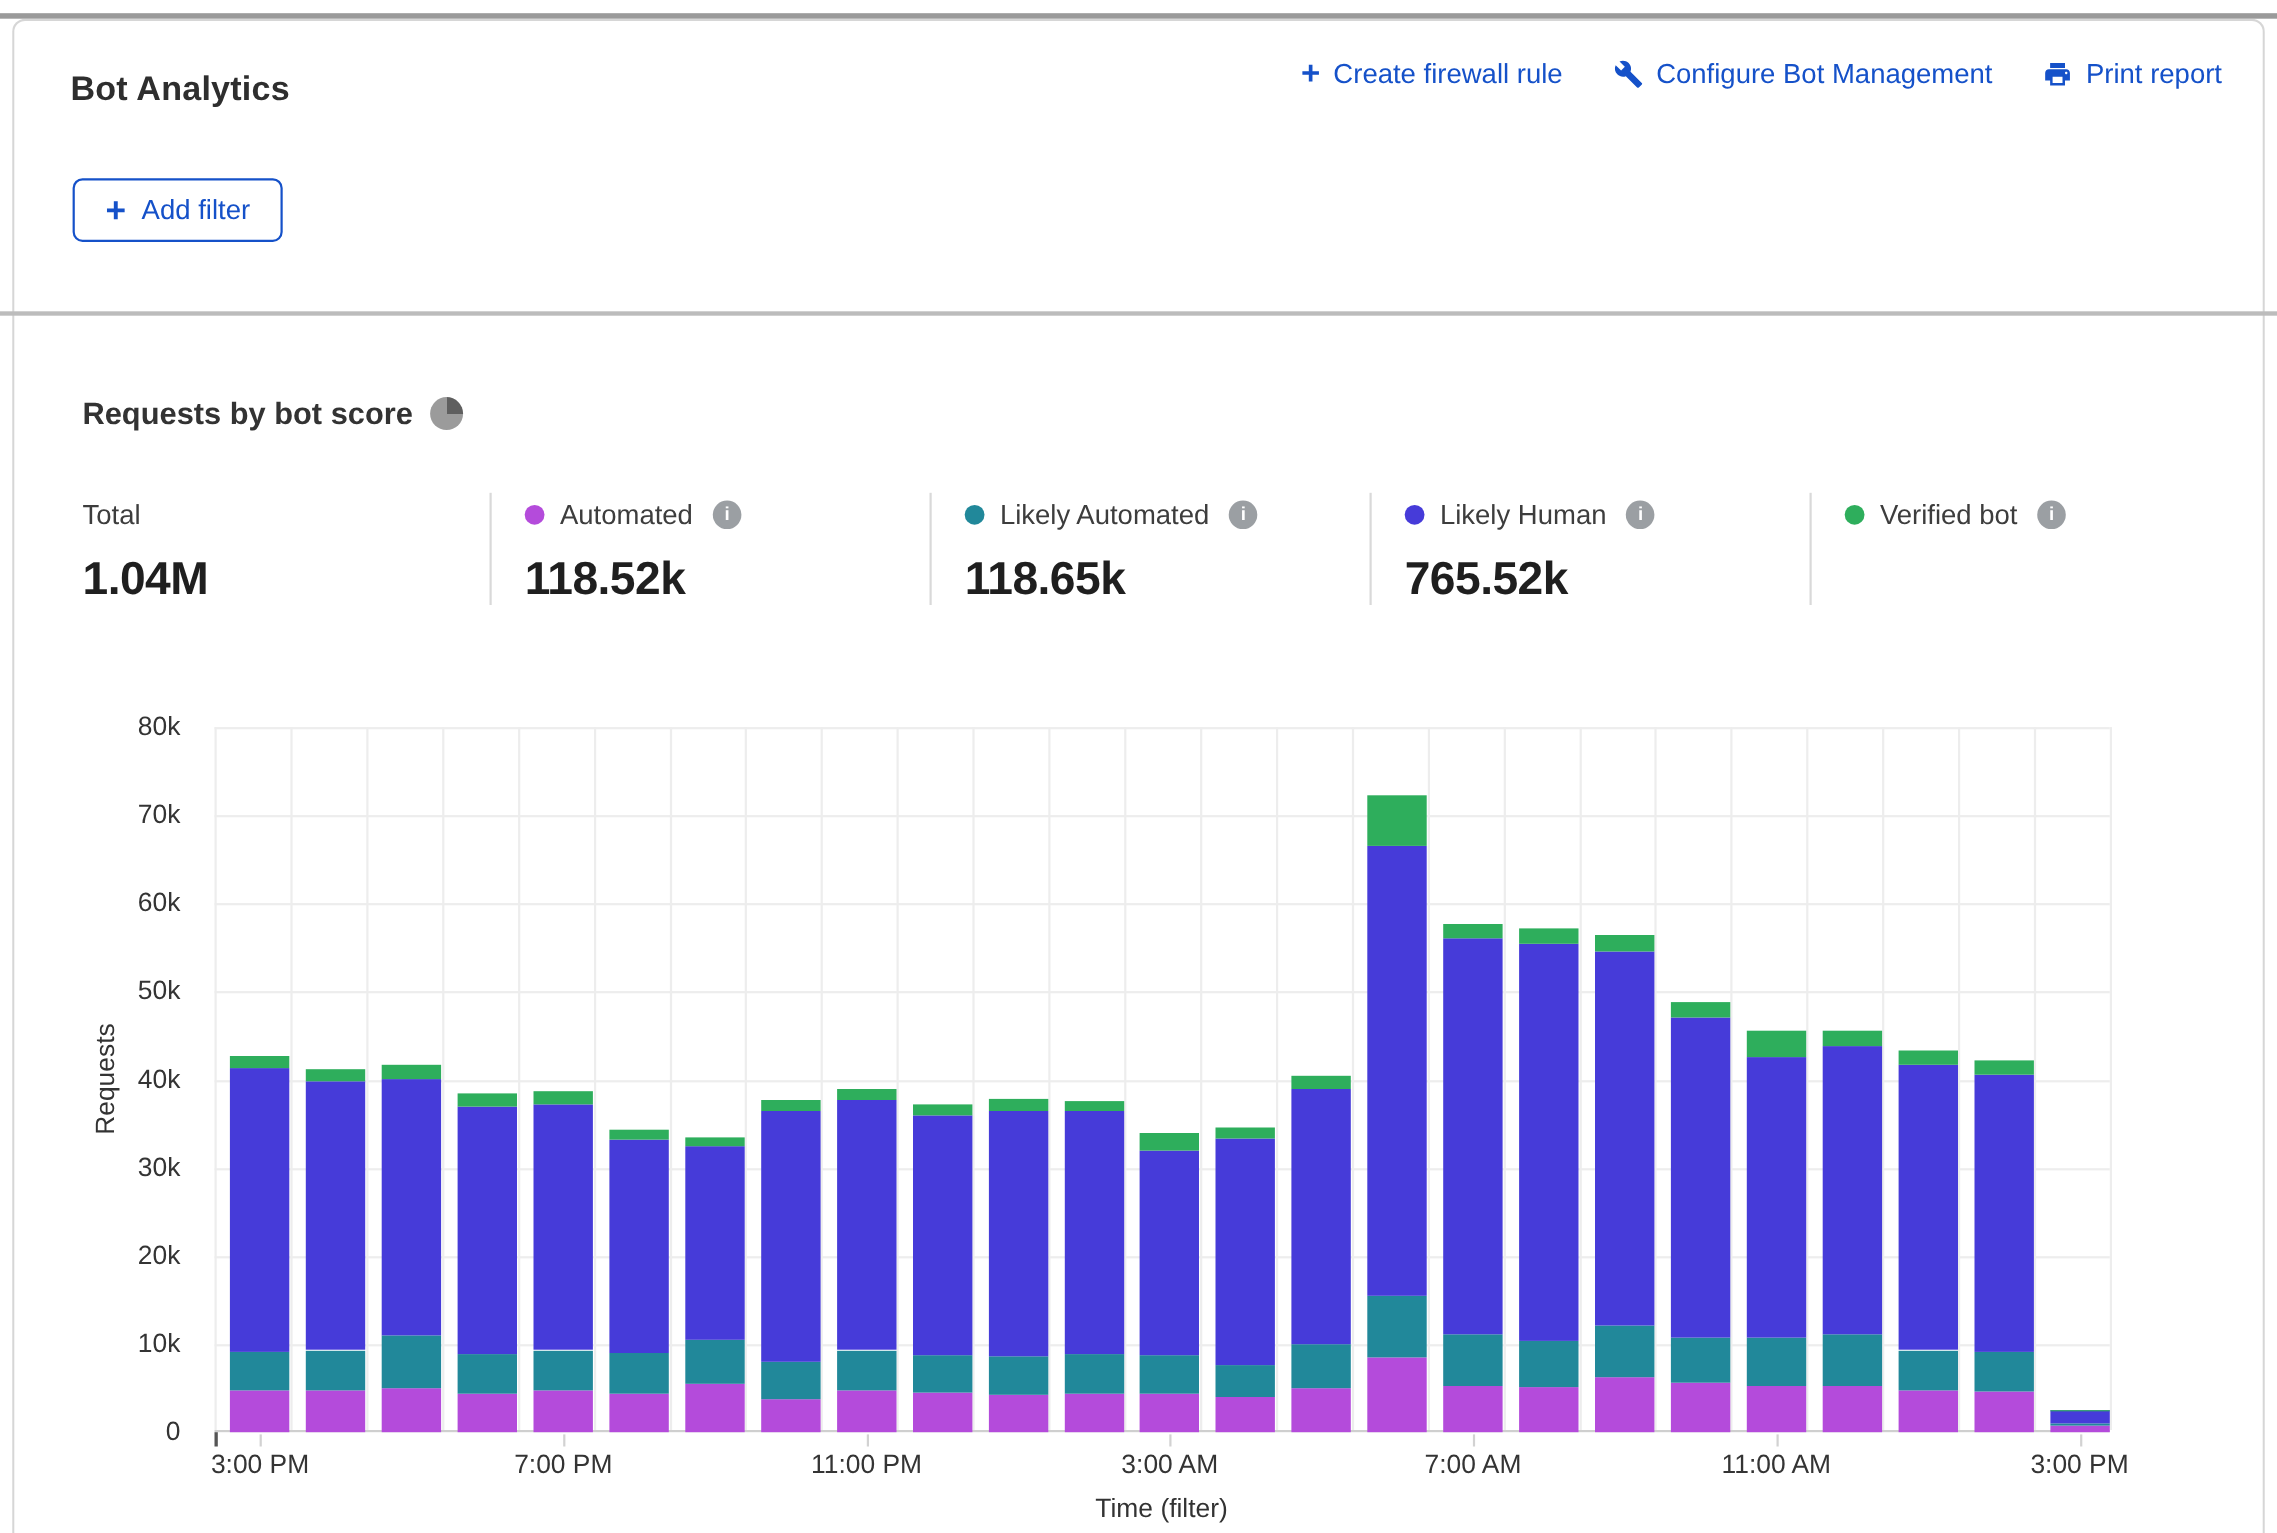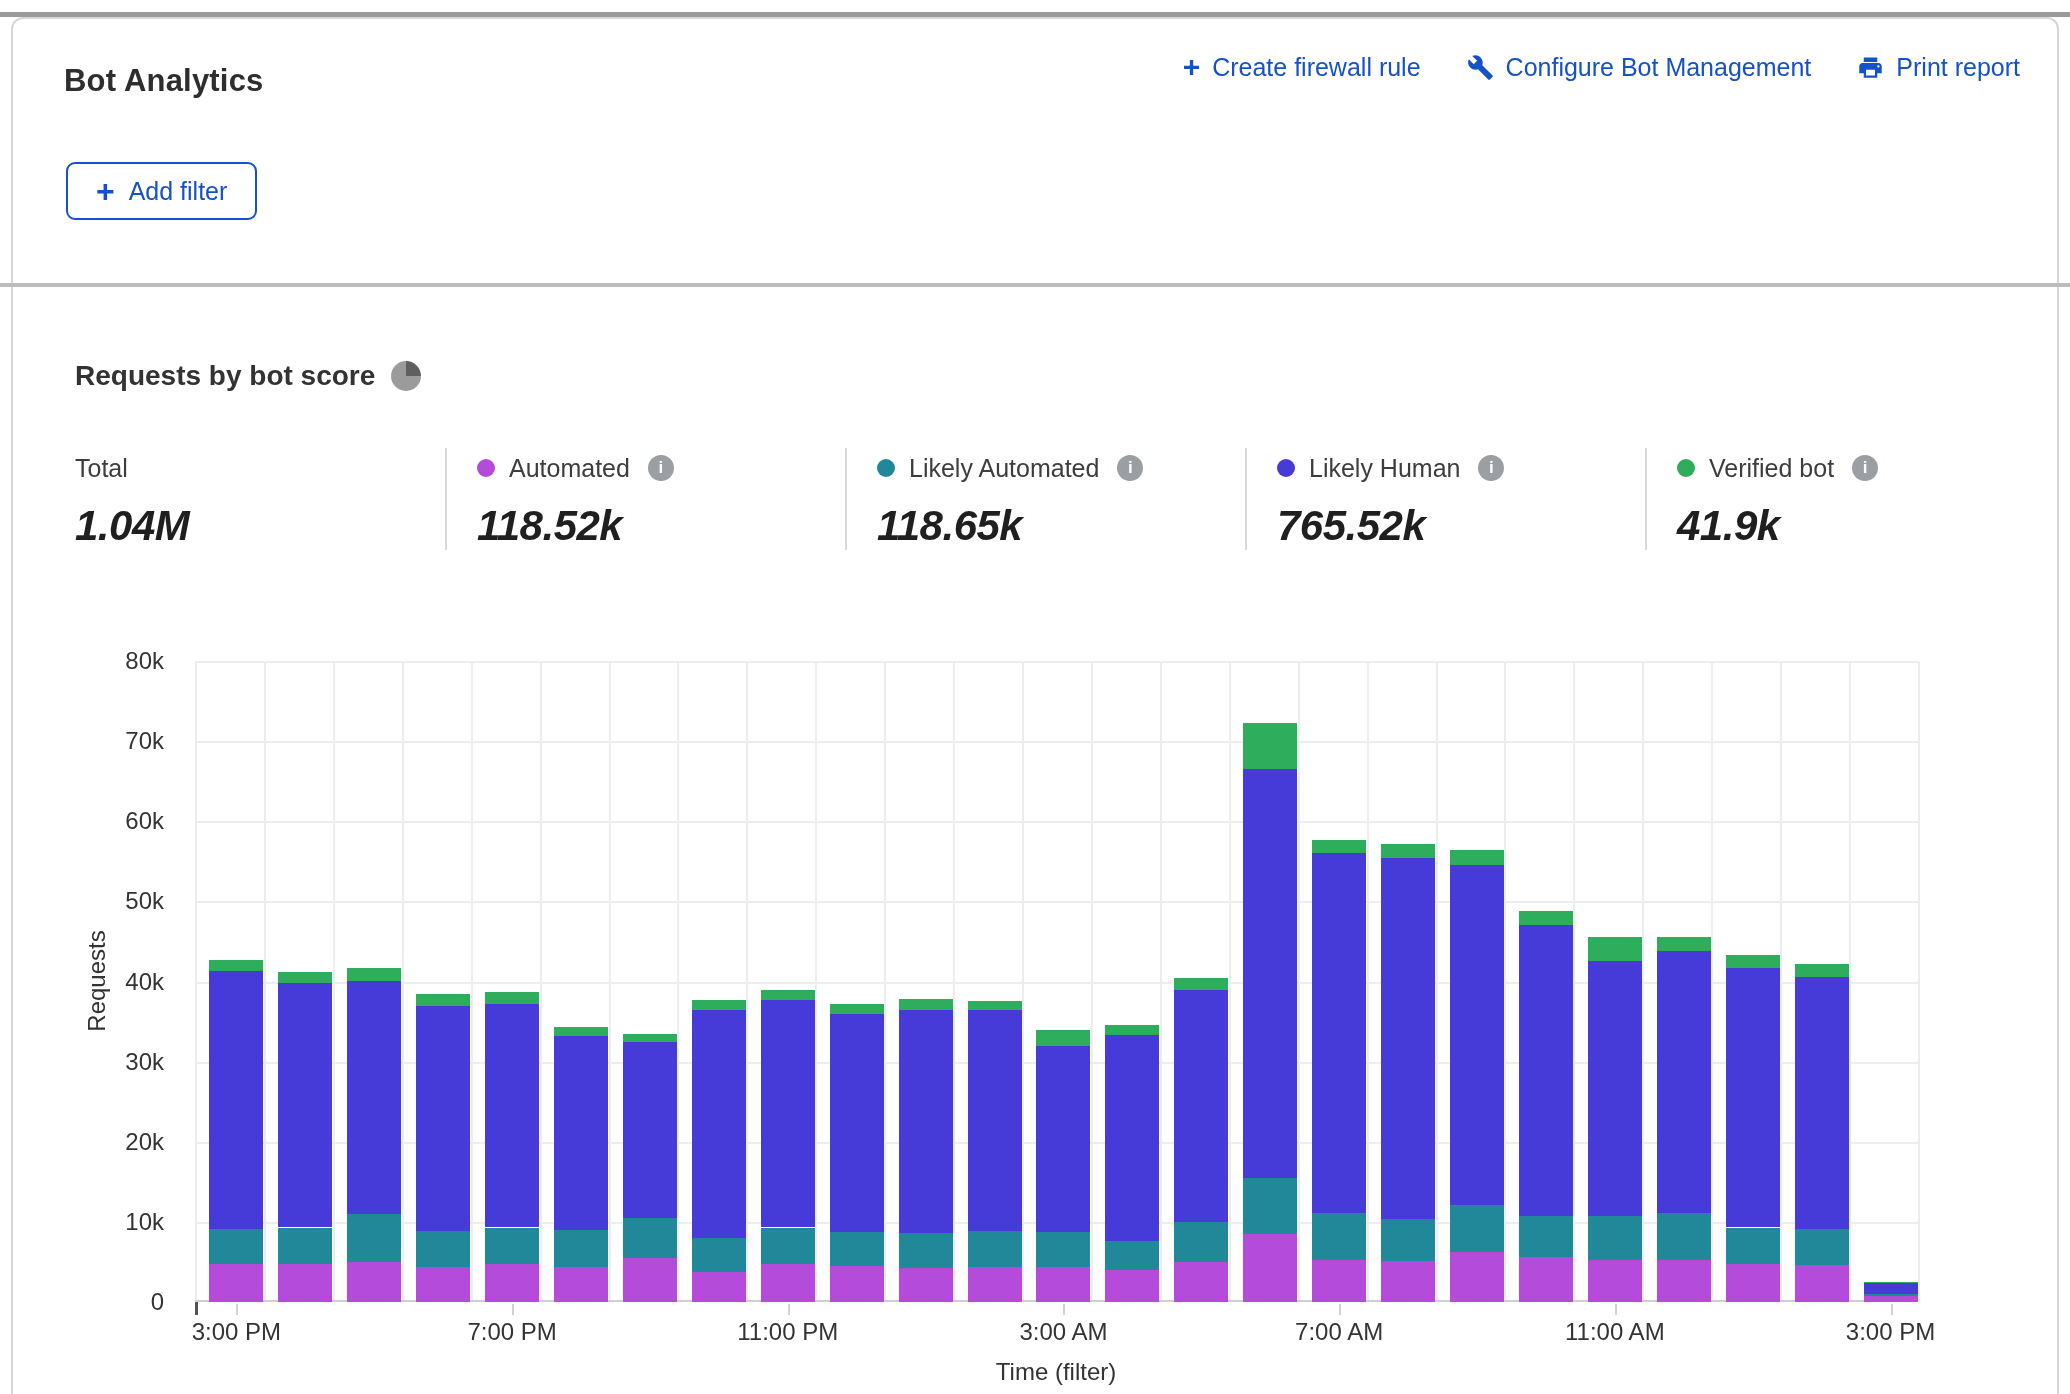--- a/index.html
+++ b/index.html
@@ -40,21 +40,21 @@
   .stats{position:absolute;left:75px;top:448px;display:flex;}
   .stat{padding-right:30px;}
   .stat.sep{border-left:2px solid #d9d9d9;padding-left:30px;}
   .stat-w1{width:370px;}
   .stat-w{width:400px;}
   .stat-label-row{display:flex;align-items:center;gap:14px;height:40px;font-size:25px;color:#4c4c4c;}
   .stat-dot{width:18px;height:18px;border-radius:50%;flex:none;}
   .stat-label{color:#3d3d3d;text-align:center;}
   .info-icon{width:26px;height:26px;border-radius:50%;background:#9b9fa3;color:#fff;flex:none;
       display:flex;align-items:center;justify-content:center;font-size:17px;font-weight:700;margin-left:4px;}
-  .stat-value{margin-top:14px;font-size:42px;font-weight:700;color:#1f1f1f;letter-spacing:-.5px;font-style:italic;}
+  .stat-value{margin-top:14px;font-size:42px;font-weight:700;color:#1f1f1f;letter-spacing:-.5px;}
 
   
   .chart{position:absolute;left:0;top:0;width:2070px;height:1394px;pointer-events:none;}
   .plot{position:absolute;left:195px;top:661px;width:1723px;height:641px;border-bottom:2px solid #cfcfcf;}
   .hgrid{position:absolute;left:0;width:100%;height:0;border-top:2px solid #ededed;}
   .vgrid{position:absolute;top:0;height:100%;width:0;border-left:2px solid #ededed;}
   .bar{position:absolute;width:54px;}
   .seg{position:absolute;left:0;width:100%;}
   .ytick-label{position:absolute;right:1906px;text-align:right;font-size:24px;color:#343434;width:160px;transform:translateY(-14px);}
   .xtick-label{position:absolute;top:1318px;font-size:24px;color:#343434;transform:translateX(-50%);white-space:nowrap;}
@@ -143,21 +143,20 @@
       </div>
       <div class="stat-value">765.52k</div>
     </div>
 
     <div class="stat sep stat-w">
       <div class="stat-label-row">
         <span class="stat-dot" style="background: rgb(46, 174, 92);"></span>
         <span class="stat-label">Verified bot</span>
         <span class="info-icon">i</span>
       </div>
-      <div class="stat-value">41.9k</div>
     </div>
   </div>
 
   <div class="chart">
     <div class="ylabel">Requests</div>
     <div class="xlabel">Time (filter)</div>
     <div class="plot">
         <div class="hgrid" style="top: 560.875px;"></div>
         <div class="hgrid" style="top: 480.75px;"></div>
         <div class="hgrid" style="top: 400.625px;"></div>

